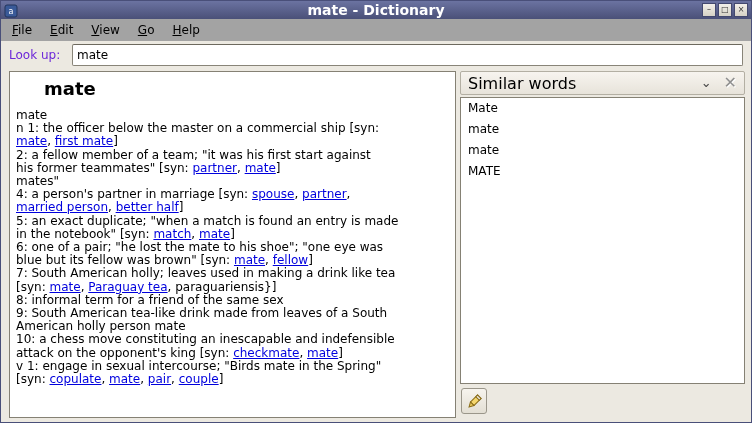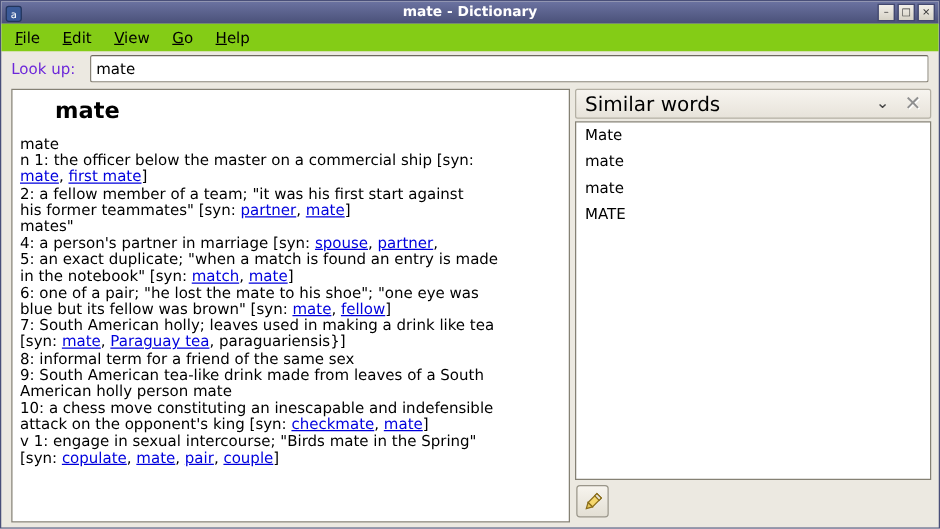--- a/index.html
+++ b/index.html
@@ -14,37 +14,37 @@
     border: 1px solid #494f79;
     overflow: hidden;
   }
   
   .titlebar {
     position: absolute; left: 0; top: 0; right: 0; height: 18px;
     background: linear-gradient(to bottom, #6b73a1, #4a5078);
   }
   .title {
     position: absolute; left: 0; right: 0; top: 0;
-    text-align: center; color: #fff; font-size: 11px; font-weight: bold;
+    text-align: center; color: #fff; font-size: 14px; font-weight: bold;
     line-height: 18px;
   }
   .win-icon { position: absolute; left: 3px; top: 2px; width: 14px; height: 14px; z-index: 2; }
   .win-controls { position: absolute; right: 3px; top: 2px; display: flex; gap: 2px; z-index: 2; }
   .wbtn {
     width: 14px; height: 14px;
     background: linear-gradient(#f2efe9, #d6d2c6);
     border: 1px solid #43486e;
     font-size: 8px; line-height: 11px; text-align: center; color: #333;
     cursor: pointer;
   }
   
   .menubar {
     position: absolute; left: 0; top: 18px; right: 0; height: 22px;
     display: flex; align-items: stretch; padding-left: 2px;
-    background: #84cc16;
+    background: #a3a3a3;
   }
   .menu-item { padding: 4px 9px 0 9px; font-size: 12px; color: #000; cursor: default; }
   .menu-item u { text-decoration: underline; }
   
   .lookup-row { position: absolute; left: 0; top: 40px; right: 0; height: 28px; }
   .lookup-label { position: absolute; left: 8px; top: 0; line-height: 28px; font-size: 12px; color: #6d28d9; }
   .lookup-entry {
     position: absolute; left: 71px; top: 3px; width: 671px; height: 22px;
     background: #fff;
     border: 1px solid #888478; border-top-color: #6d695e;
@@ -126,20 +126,21 @@
   <div class="def-pane">
     <div class="headword">mate</div>
     <div class="def-body">
         <div class="def-line"><span>mate</span></div>
         <div class="def-line"><span>n 1: the officer below the master on a commercial ship [syn:</span></div>
         <div class="def-line"><a class="syn-link" href="#">mate</a><span>, </span><a class="syn-link" href="#">first mate</a><span>]</span></div>
         <div class="def-line"><span>2: a fellow member of a team; "it was his first start against</span></div>
         <div class="def-line"><span>his former teammates" [syn: </span><a class="syn-link" href="#">partner</a><span>, </span><a class="syn-link" href="#">mate</a><span>]</span></div>
         <div class="def-line"><span>mates"</span></div>
         <div class="def-line"><span>4: a person's partner in marriage [syn: </span><a class="syn-link" href="#">spouse</a><span>, </span><a class="syn-link" href="#">partner</a><span>,</span></div>
+        <div class="def-line"><a class="syn-link" href="#">married person</a><span>, </span><a class="syn-link" href="#">better half</a><span>]</span></div>
         <div class="def-line"><span>5: an exact duplicate; "when a match is found an entry is made</span></div>
         <div class="def-line"><span>in the notebook" [syn: </span><a class="syn-link" href="#">match</a><span>, </span><a class="syn-link" href="#">mate</a><span>]</span></div>
         <div class="def-line"><span>6: one of a pair; "he lost the mate to his shoe"; "one eye was</span></div>
         <div class="def-line"><span>blue but its fellow was brown" [syn: </span><a class="syn-link" href="#">mate</a><span>, </span><a class="syn-link" href="#">fellow</a><span>]</span></div>
         <div class="def-line"><span>7: South American holly; leaves used in making a drink like tea</span></div>
         <div class="def-line"><span>[syn: </span><a class="syn-link" href="#">mate</a><span>, </span><a class="syn-link" href="#">Paraguay tea</a><span>, paraguariensis}]</span></div>
         <div class="def-line"><span>8: informal term for a friend of the same sex</span></div>
         <div class="def-line"><span>9: South American tea-like drink made from leaves of a South</span></div>
         <div class="def-line"><span>American holly person mate</span></div>
         <div class="def-line"><span>10: a chess move constituting an inescapable and indefensible</span></div>

